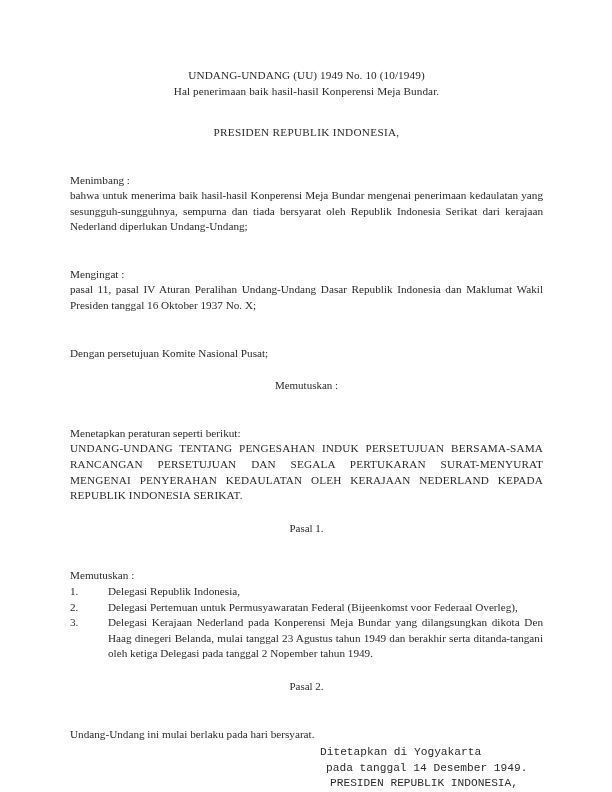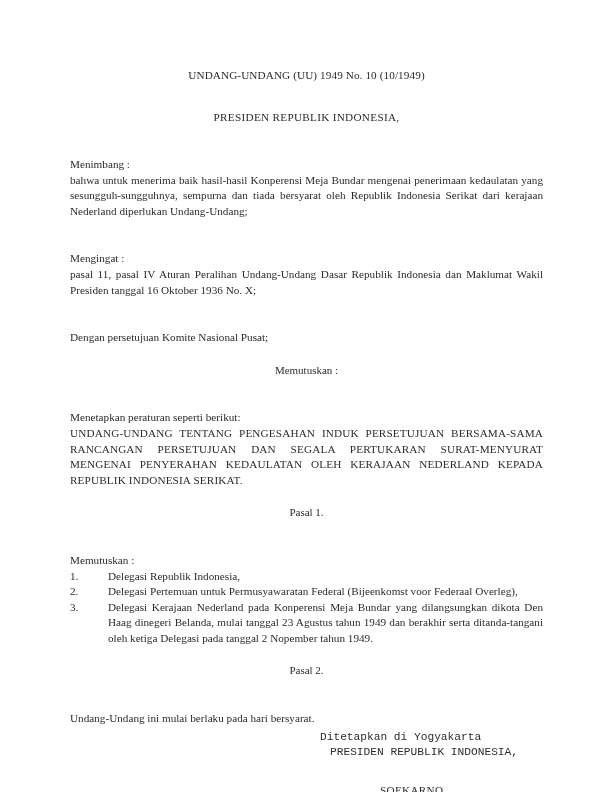--- a/index.html
+++ b/index.html
@@ -105,31 +105,32 @@
     letter-spacing: 0.3px;
   }
 </style>
 </head>
 <body>
 
 <div class="page">
   <div class="content">
 
     <div class="title-line center">UNDANG-UNDANG (UU)  1949 No. 10 (10/1949)</div>
+    <div class="title-line center">Hal penerimaan baik hasil-hasil Konperensi Meja Bundar.</div>
 
     <div class="section-head center">PRESIDEN REPUBLIK INDONESIA,</div>
 
     <div class="block">
       <div class="label-line">Menimbang :</div>
       <div class="para">bahwa untuk menerima baik hasil-hasil Konperensi Meja Bundar mengenai penerimaan kedaulatan yang sesungguh-sungguhnya, sempurna dan tiada bersyarat oleh Republik Indonesia Serikat dari kerajaan Nederland diperlukan Undang-Undang;</div>
     </div>
 
     <div class="block">
       <div class="label-line">Mengingat :</div>
-      <div class="para">pasal 11, pasal IV Aturan Peralihan Undang-Undang Dasar Republik Indonesia dan Maklumat Wakil Presiden tanggal 16 Oktober 1936 No. X;</div>
+      <div class="para">pasal 11, pasal IV Aturan Peralihan Undang-Undang Dasar Republik Indonesia dan Maklumat Wakil Presiden tanggal 16 Oktober 1937 No. X;</div>
     </div>
 
     <div class="block">Dengan persetujuan Komite Nasional Pusat;</div>
 
     <div class="centered-head">Memutuskan :</div>
 
     <div class="block">
       <div class="label-line">Menetapkan peraturan seperti berikut:</div>
       <div class="para caps">UNDANG-UNDANG TENTANG PENGESAHAN INDUK PERSETUJUAN BERSAMA-SAMA RANCANGAN PERSETUJUAN DAN SEGALA PERTUKARAN SURAT-MENYURAT MENGENAI PENYERAHAN KEDAULATAN OLEH KERAJAAN NEDERLAND KEPADA REPUBLIK INDONESIA SERIKAT.</div>
     </div>
@@ -154,19 +155,20 @@
         <span>Delegasi Kerajaan Nederland pada Konperensi Meja Bundar yang dilangsungkan dikota Den Haag dinegeri Belanda, mulai tanggal 23 Agustus tahun 1949 dan berakhir serta ditanda-tangani oleh ketiga Delegasi pada tanggal 2 Nopember tahun 1949.</span>
       </li>
     </ol>
 
     <div class="centered-head">Pasal 2.</div>
 
     <div class="block">Undang-Undang ini mulai berlaku pada hari bersyarat.</div>
 
     <div class="closing">
       <div class="ln">Ditetapkan di Yogyakarta</div>
+      <div class="ln indent1">pada tanggal 14 Desember 1949.</div>
       <div class="ln indent2">PRESIDEN REPUBLIK INDONESIA,</div>
     </div>
 
     <div class="sig-name">SOEKARNO.</div>
 
   </div>
 </div>
 
 </body></html>

